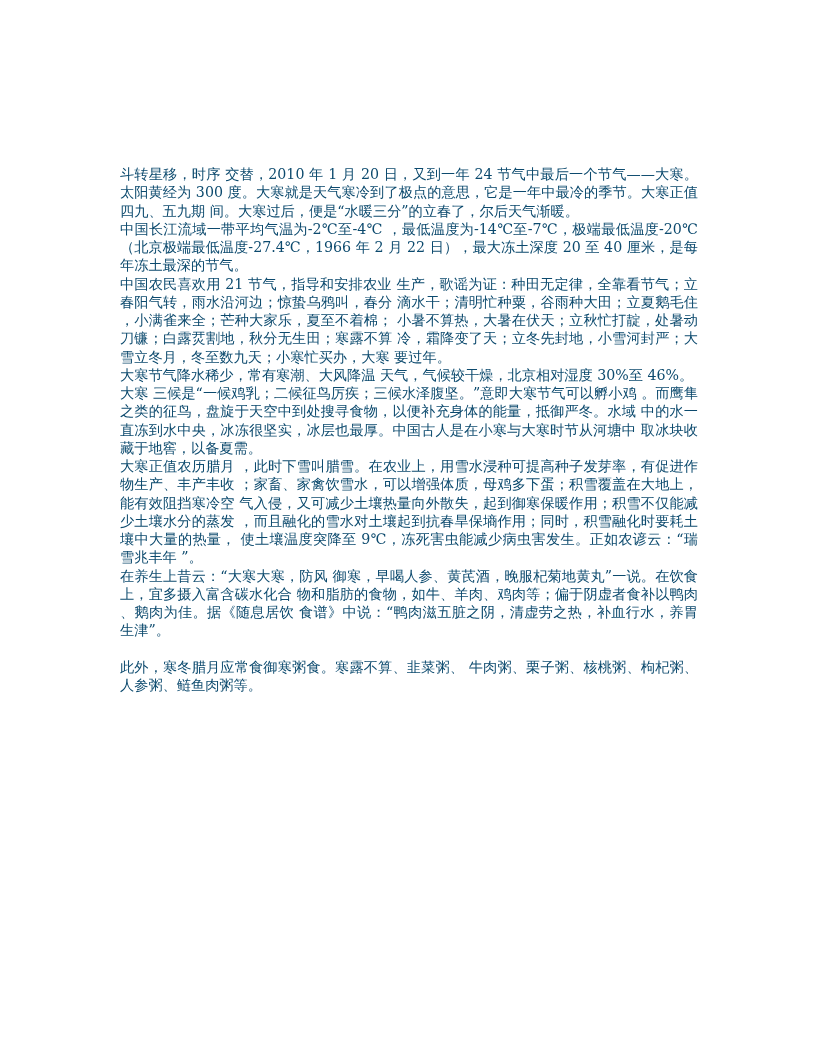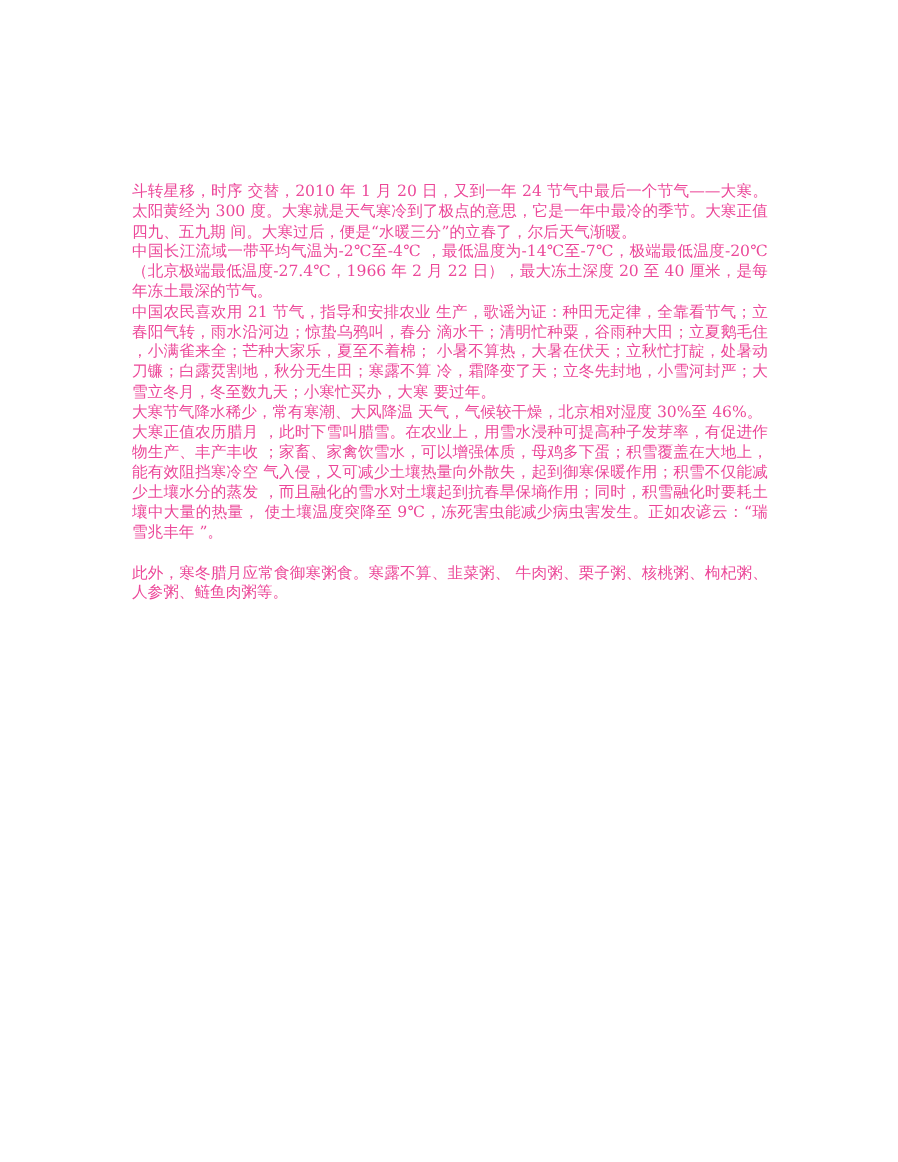--- a/index.html
+++ b/index.html
@@ -21,21 +21,21 @@
     background: #ffffff;
   }
   .content {
     position: absolute;
     left: 120px;
     top: 165px;
     width: 578px;
     font-family: "DejaVu Serif", "Liberation Serif", serif;
     font-size: 14.2px;
     line-height: 18.25px;
-    color: #ec4899;
+    color: #0c4a6e;
     text-align: justify;
     text-justify: inter-character;
     word-break: break-all;
     line-break: anywhere;
   }
   .para {
     margin: 0;
     padding: 0;
   }
   .blank {
@@ -44,17 +44,19 @@
 </style>
 </head>
 <body>
 
 <div class="page">
   <div class="content">
     <p class="para">斗转星移，时序 交替，2010 年 1 月 20 日，又到一年 24 节气中最后一个节气——大寒。太阳黄经为 300 度。大寒就是天气寒冷到了极点的意思，它是一年中最冷的季节。大寒正值四九、五九期 间。大寒过后，便是“水暖三分”的立春了，尔后天气渐暖。</p>
     <p class="para">中国长江流域一带平均气温为-2℃至-4℃ ，最低温度为-14℃至-7℃，极端最低温度-20℃（北京极端最低温度-27.4℃，1966 年 2 月 22 日），最大冻土深度 20 至 40 厘米，是每年冻土最深的节气。</p>
     <p class="para">中国农民喜欢用 21 节气，指导和安排农业 生产，歌谣为证：种田无定律，全靠看节气；立春阳气转，雨水沿河边；惊蛰乌鸦叫，春分 滴水干；清明忙种粟，谷雨种大田；立夏鹅毛住，小满雀来全；芒种大家乐，夏至不着棉；  小暑不算热，大暑在伏天；立秋忙打靛，处暑动刀镰；白露烎割地，秋分无生田；寒露不算 冷，霜降变了天；立冬先封地，小雪河封严；大雪立冬月，冬至数九天；小寒忙买办，大寒 要过年。</p>
     <p class="para">大寒节气降水稀少，常有寒潮、大风降温 天气，气候较干燥，北京相对湿度 30%至 46%。</p>
+    <p class="para">大寒 三候是“一候鸡乳；二候征鸟厉疾；三候水泽腹坚。”意即大寒节气可以孵小鸡 。而鹰隼之类的征鸟，盘旋于天空中到处搜寻食物，以便补充身体的能量，抵御严冬。水域 中的水一直冻到水中央，冰冻很坚实，冰层也最厚。中国古人是在小寒与大寒时节从河塘中 取冰块收藏于地窖，以备夏需。</p>
     <p class="para">大寒正值农历腊月 ，此时下雪叫腊雪。在农业上，用雪水浸种可提高种子发芽率，有促进作物生产、丰产丰收 ；家畜、家禽饮雪水，可以增强体质，母鸡多下蛋；积雪覆盖在大地上，能有效阻挡寒冷空 气入侵，又可减少土壤热量向外散失，起到御寒保暖作用；积雪不仅能减少土壤水分的蒸发 ，而且融化的雪水对土壤起到抗春旱保墒作用；同时，积雪融化时要耗土壤中大量的热量，  使土壤温度突降至 9℃，冻死害虫能减少病虫害发生。正如农谚云：“瑞雪兆丰年 ”。</p>
+    <p class="para">在养生上昔云：“大寒大寒，防风 御寒，早喝人参、黄芪酒，晚服杞菊地黄丸”一说。在饮食上，宜多摄入富含碳水化合 物和脂肪的食物，如牛、羊肉、鸡肉等；偏于阴虚者食补以鸭肉、鹅肉为佳。据《随息居饮 食谱》中说：“鸭肉滋五脏之阴，清虚劳之热，补血行水，养胃生津”。</p>
     <div class="blank"></div>
     <p class="para">此外，寒冬腊月应常食御寒粥食。寒露不算、韭菜粥、 牛肉粥、栗子粥、核桃粥、枸杞粥、人参粥、鲢鱼肉粥等。</p>
   </div>
 </div>
 
 </body></html>

